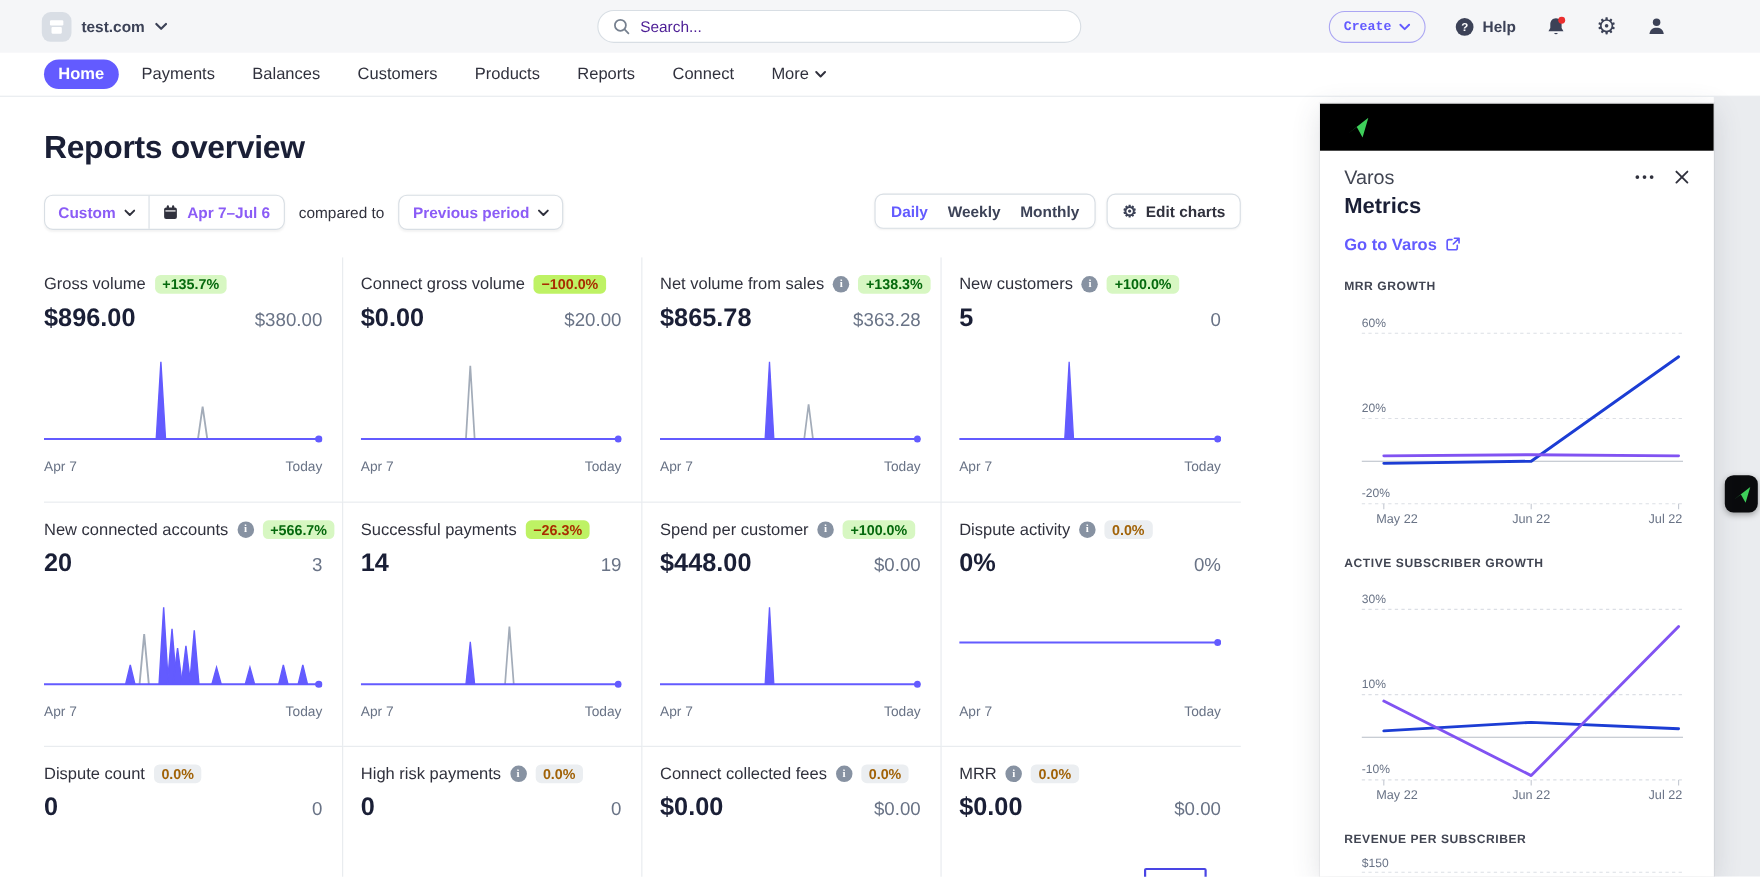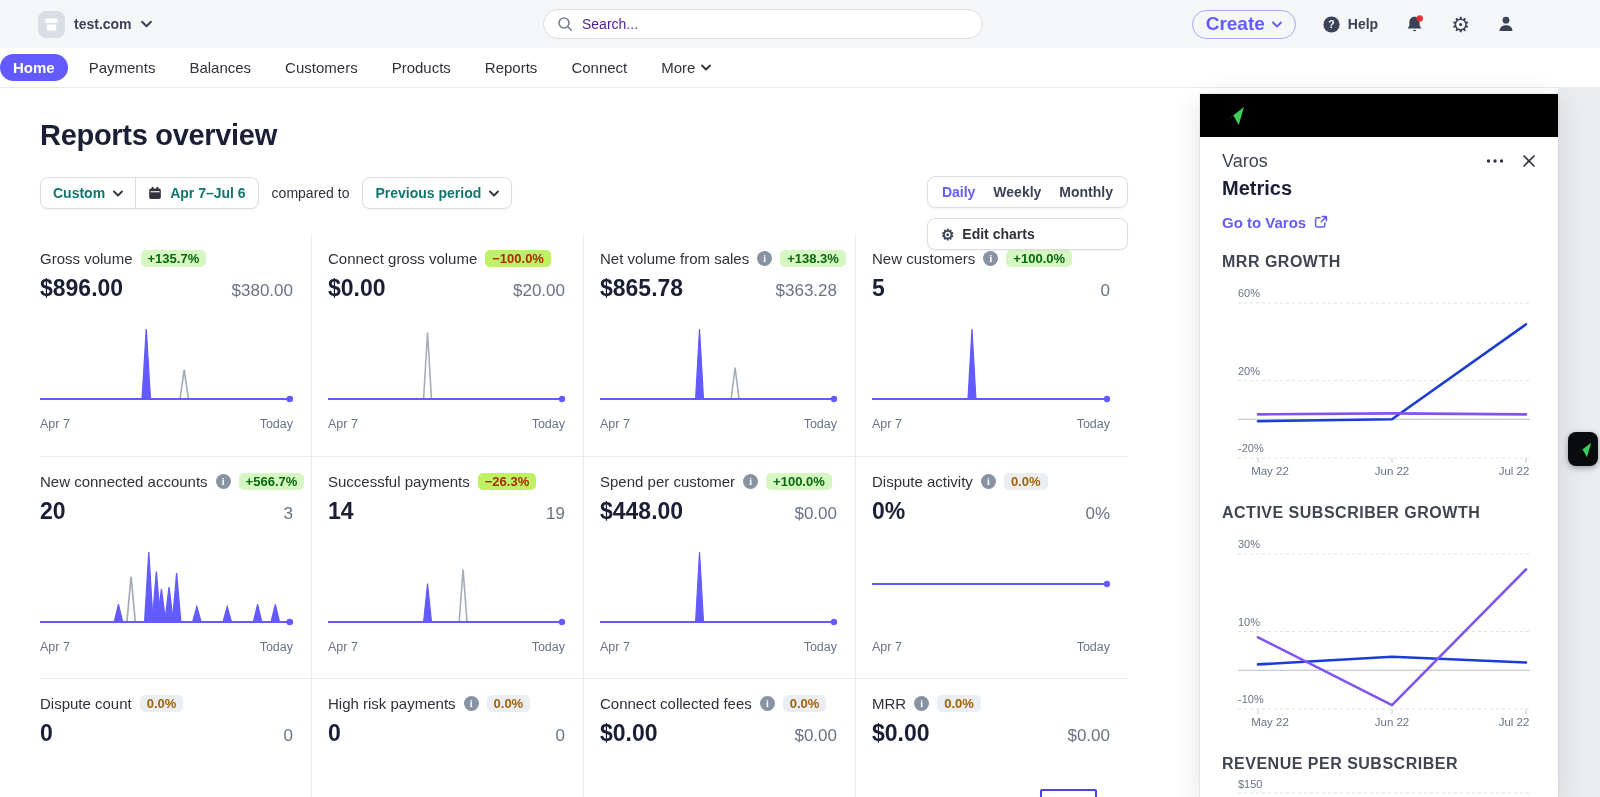--- a/index.html
+++ b/index.html
@@ -9,37 +9,37 @@
     background:#ffffff; color:#30313d;
     font-family:"Liberation Sans", sans-serif;
   }
   
   .topbar { position:absolute; top:0; left:0; right:0; height:48px; background:#f5f6f8; }
   .tb-left { position:absolute; left:38px; top:0; height:48px; display:flex; align-items:center; gap:9px; cursor:pointer; }
   .store-badge { width:27px; height:27px; border-radius:8px; background:#d9dee5; display:flex; align-items:center; justify-content:center; }
   .account-name { font-size:14px; font-weight:700; color:#3c4257; }
   .tb-search { position:absolute; left:543px; top:9px; width:440px; height:30px; background:#fff; border:1px solid #d8dee4; border-radius:15px; display:flex; align-items:center; gap:9px; padding:0 13px; color:#4c1d95; font-size:14px; cursor:text; }
   .tb-right { position:absolute; right:84px; top:0; height:48px; display:flex; align-items:center; gap:26px; }
-  .create-btn { height:29px; padding:0 13px; border:1px solid #aba6f3; border-radius:15px; display:flex; align-items:center; gap:7px; color:#635bff; font-weight:700; font-size:19px; cursor:pointer; }
+  .create-btn { height:29px; padding:0 13px; border:1px solid #aba6f3; border-radius:15px; display:flex; align-items:center; gap:7px; color:#635bff; font-weight:700; font-size:12px; cursor:pointer;font-family:Liberation Mono, monospace; }
   .help-btn { display:flex; align-items:center; gap:7px; font-size:14px; font-weight:600; color:#3c4257; cursor:pointer; }
   .icon-btn { display:flex; align-items:center; cursor:pointer; }
   .gear-glyph { font-size:21px; color:#3c4257; line-height:1; }
   
-  .nav { position:absolute; top:48px; left:0; right:0; height:40px; background:#fff; border-bottom:1px solid #e7eaee; display:flex; align-items:center; gap:8px; }
+  .nav { position:absolute; top:48px; left:0; right:0; height:40px; background:#fff; border-bottom:1px solid #e7eaee; display:flex; align-items:center; gap:8px; padding-left:40px; }
   .nav-item { font-size:15px; color:#30313d; font-weight:500; padding:5px 13px; border-radius:16px; display:flex; align-items:center; gap:6px; cursor:pointer; }
   .nav-item.active { background:#635bff; color:#fff; font-weight:700; }
   
   .main { position:absolute; left:40px; top:88px; width:1088px; }
   .page-title { margin:30px 0 0; font-size:29px; line-height:34px; font-weight:700; color:#1a1f36; letter-spacing:-0.3px; }
   .filter-row { margin-top:24px; height:34px; position:relative; display:flex; align-items:center; }
   .seg-control { display:flex; align-items:stretch; border:1px solid #d8dee4; border-radius:8px; background:#fff; height:32px; box-shadow:0 1px 2px rgba(0,0,0,0.05); }
-  .seg { padding:0 12px; font-size:14px; font-weight:600; color:#0f766e; display:flex; align-items:center; gap:8px; cursor:pointer; }
+  .seg { padding:0 12px; font-size:14px; font-weight:600; color:#8b5cf6; display:flex; align-items:center; gap:8px; cursor:pointer; }
   .seg + .seg { border-left:1px solid #d8dee4; }
   .compared { margin:0 13px; font-size:14px; color:#30313d; }
-  .right-controls { position:absolute; right:0; top:0; display:flex; gap:10px;flex-direction:column; }
+  .right-controls { position:absolute; right:0; top:0; display:flex; gap:10px; }
   .granularity { display:flex; align-items:center; border:1px solid #d8dee4; border-radius:8px; height:32px; background:#fff; padding:0 5px; box-shadow:0 1px 2px rgba(0,0,0,0.05); }
   .gran-item { padding:0 9px; font-size:14px; font-weight:600; color:#3c4257; cursor:pointer; }
   .gran-item.active { color:#635bff; }
   .edit-charts { border:1px solid #d8dee4; border-radius:8px; height:32px; display:flex; align-items:center; gap:8px; padding:0 13px; font-weight:600; font-size:14px; background:#fff; cursor:pointer; box-shadow:0 1px 2px rgba(0,0,0,0.05); }
   
   .grid { margin-top:24px; display:grid; grid-template-columns:repeat(4,272px); grid-auto-rows:222px; }
   .card { padding:14px 18px 0 16px; overflow:hidden; cursor:pointer; }
   .card.col1 { padding-left:0; }
   .card.bR { border-right:1px solid #e7eaee; }
   .card.bT { border-top:1px solid #e7eaee; }
@@ -58,21 +58,21 @@
   
   .varos { position:absolute; left:1200px; top:94px; width:358px; height:703px; background:#fff; overflow:hidden; box-shadow:0 6px 24px rgba(60,66,87,0.16), 0 0 0 1px rgba(60,66,87,0.06); }
   .v-banner { height:43px; background:#000; display:flex; align-items:center; padding-left:24px; }
   .v-body { padding:0 22px; }
   .v-top { margin-top:14px; height:20px; display:flex; align-items:center; }
   .v-name { font-size:18px; color:#414552; }
   .v-actions { margin-left:auto; display:flex; gap:18px; align-items:center; }
   .v-actions > div { cursor:pointer; display:flex; align-items:center; }
   .v-heading { margin-top:5px; font-size:20px; line-height:24px; font-weight:700; color:#1a1f36; }
   .v-link { margin-top:13px; height:18px; display:flex; gap:8px; align-items:center; color:#635bff; font-size:15px; font-weight:600; cursor:pointer; }
-  .v-chart-title { margin-top:24px; font-size:16px; line-height:13px; font-weight:700; color:#414552; letter-spacing:0.5px; }
+  .v-chart-title { margin-top:24px; font-size:11px; line-height:13px; font-weight:700; color:#414552; letter-spacing:0.5px; }
   svg.v-chart { display:block; margin-top:8px; }
   
   .right-strip { position:absolute; left:1558px; right:0; top:88px; bottom:0; background:#eaecef; }
   .varos-fab { position:absolute; left:1568px; top:432px; width:30px; height:34px; border-radius:8px; background:#0a0b0d; display:flex; align-items:center; justify-content:center; box-shadow:0 2px 6px rgba(0,0,0,0.35); cursor:pointer; }
   .partial-rect { position:absolute; left:1040px; top:789px; width:57px; height:22px; border:2px solid #4945e4; background:#fff; border-radius:2px; }
 </style>
 </head>
 <body>
 
 <div class="topbar">

